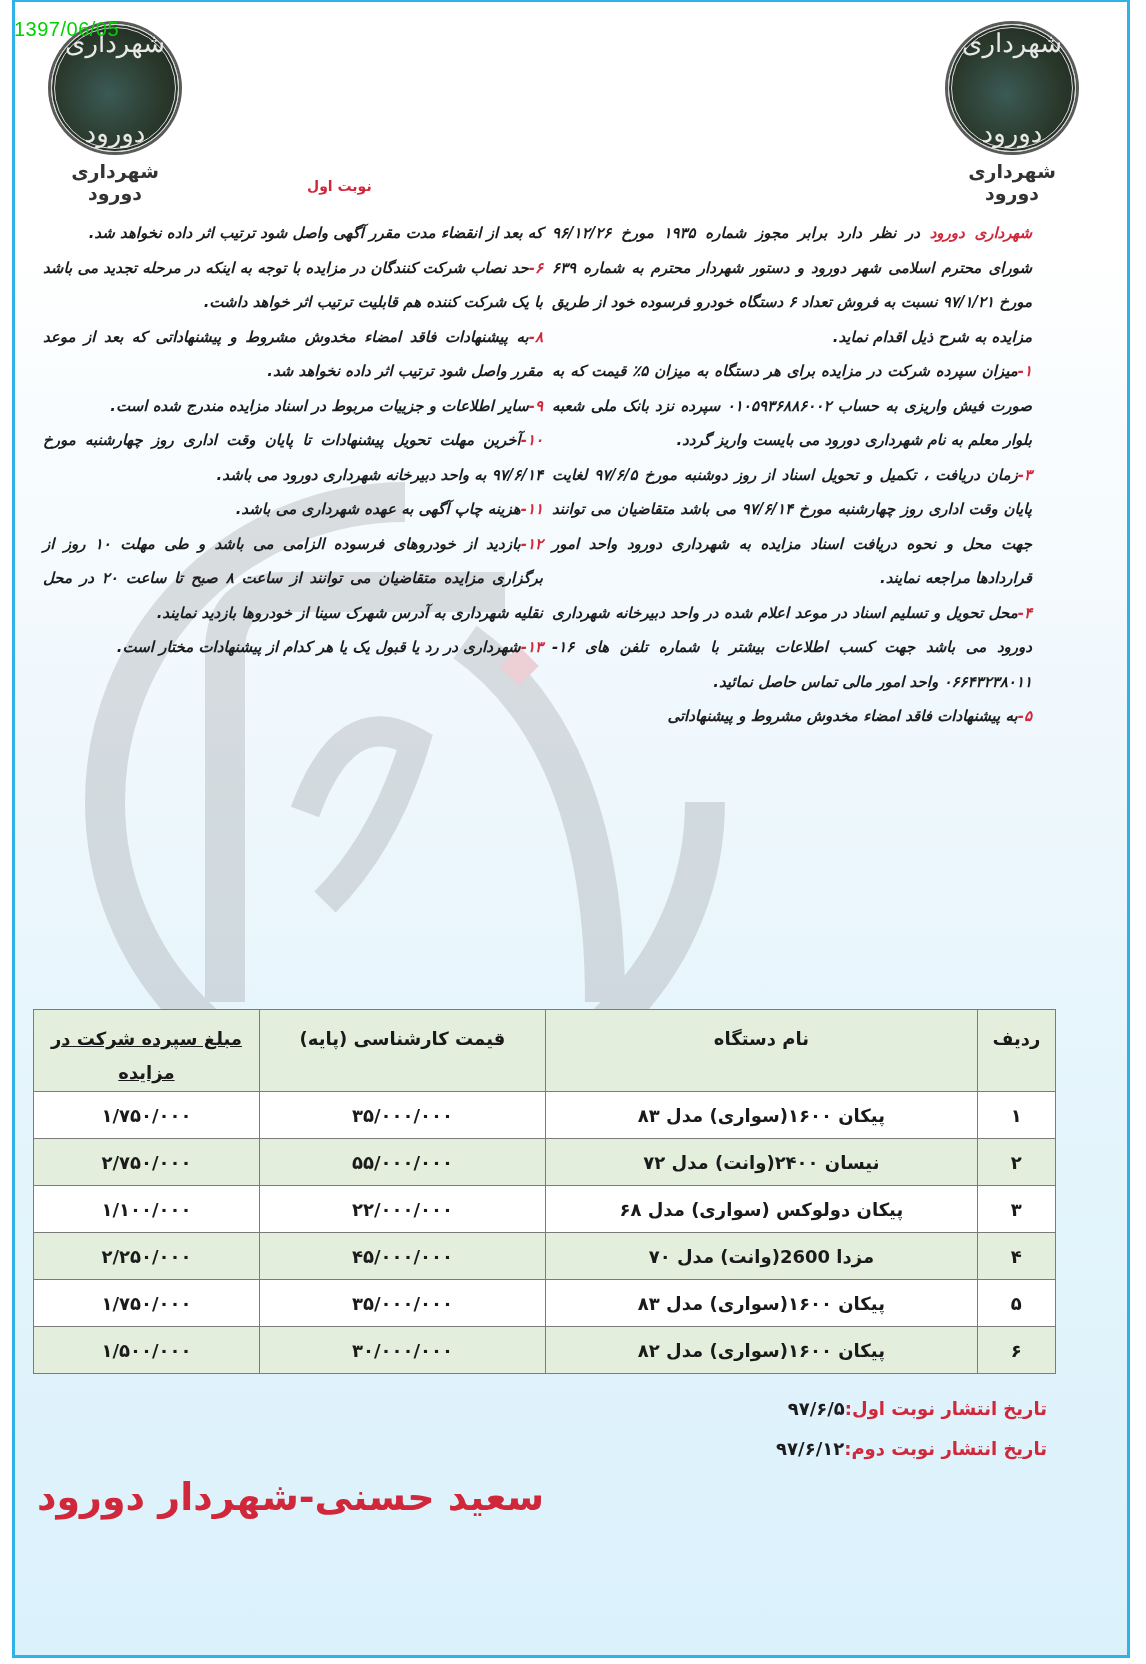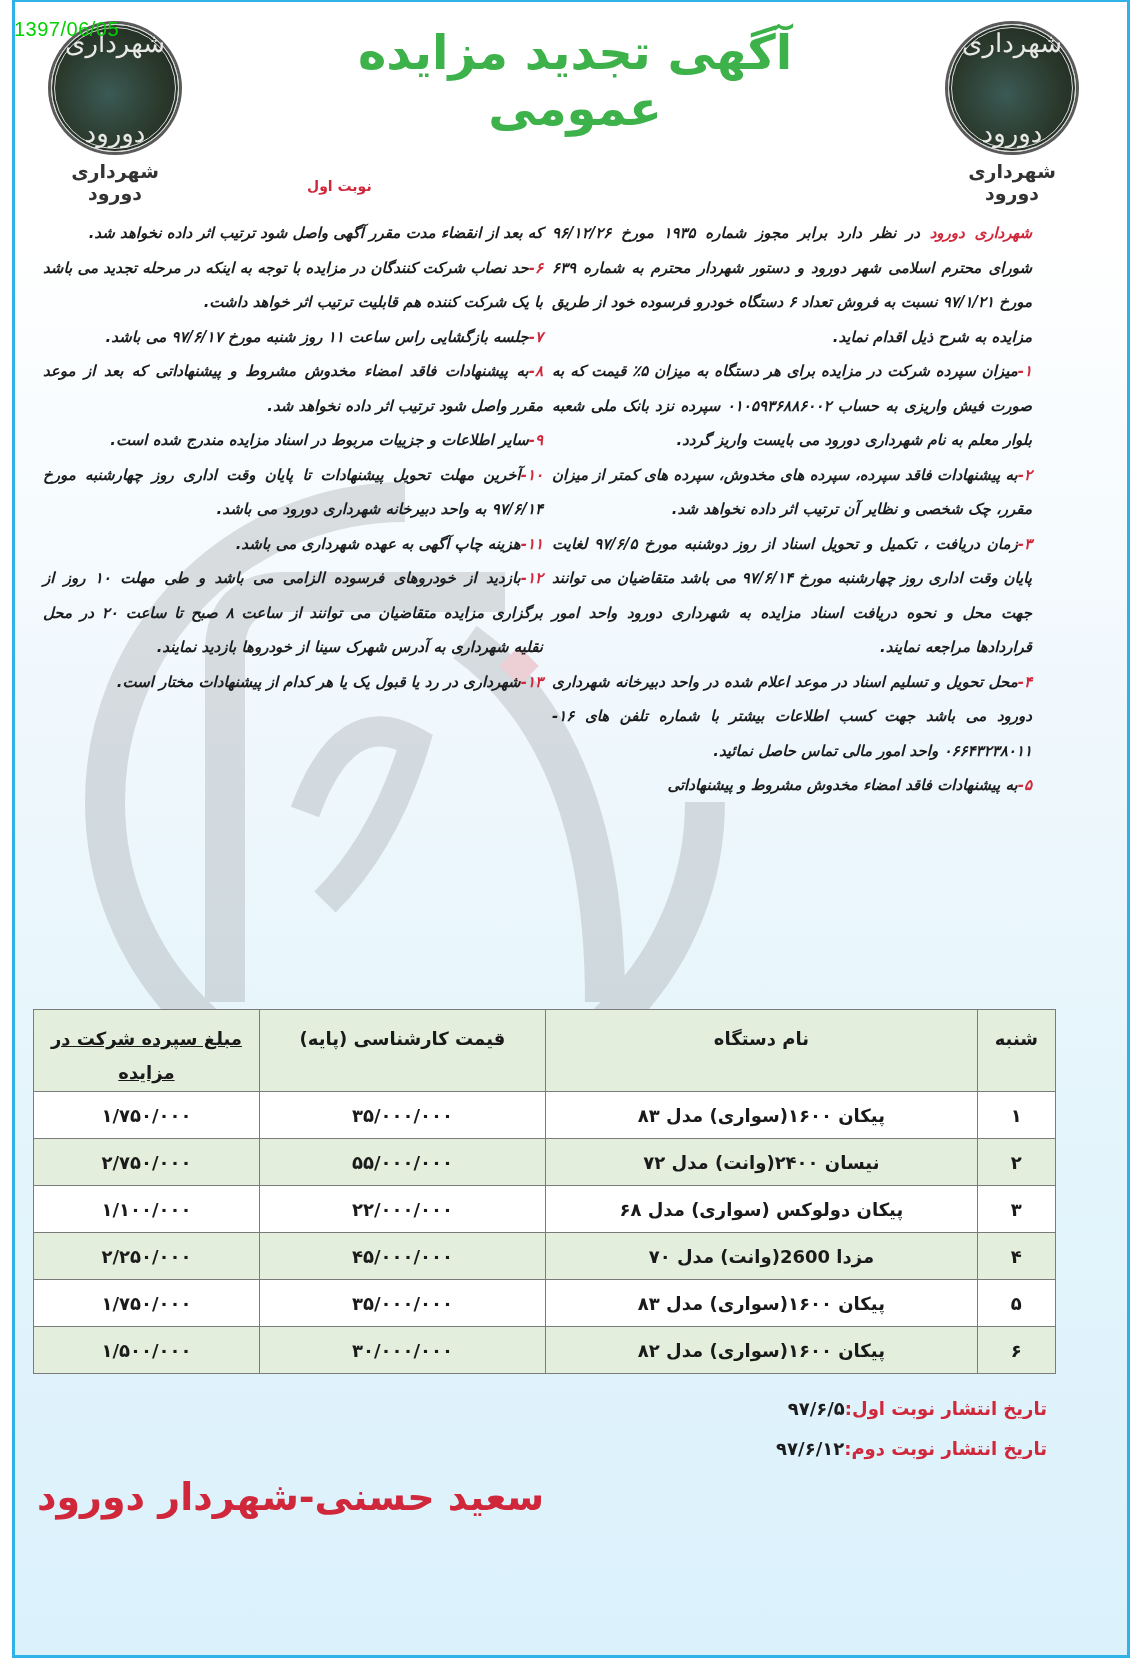--- a/index.html
+++ b/index.html
@@ -85,48 +85,45 @@
   </div>
 
   <div class="logo logo-left">
     <div class="seal">
       <span>شهرداری</span>
       <span>دورود</span>
     </div>
     <div class="caption">شهرداری دورود</div>
   </div>
 
-  <div class="title title1">آگهی تجدید مزایده عمومی</div>
   <div class="round-label">نوبت اول</div>
 
   <div class="col col-right">
     <p><span class="red">شهرداری دورود</span><span> در نظر دارد برابر مجوز شماره ۱۹۳۵ مورخ ۹۶/۱۲/۲۶ شورای محترم اسلامی شهر دورود و دستور شهردار محترم به شماره ۶۳۹ مورخ ۹۷/۱/۲۱ نسبت به فروش تعداد ۶ دستگاه خودرو فرسوده خود از طریق مزایده به شرح ذیل اقدام نماید.</span></p>
     <p><span class="red">۱-</span><span>میزان سپرده شرکت در مزایده برای هر دستگاه به میزان ۵٪ قیمت که به صورت فیش واریزی به حساب ۰۱۰۵۹۳۶۸۸۶۰۰۲ سپرده نزد بانک ملی شعبه بلوار معلم به نام شهرداری دورود می بایست واریز گردد.</span></p>
-    <p><span class="red">۲-</span><span>به پیشنهادات فاقد سپرده، سپرده های مخدوش، سپرده های کمتر از میزان مقرر، چک شخصی و نظایر آن ترتیب اثر داده نخواهد شد.</span></p>
     <p><span class="red">۳-</span><span>زمان دریافت ، تکمیل و تحویل اسناد از روز دوشنبه مورخ ۹۷/۶/۵ لغایت پایان وقت اداری روز چهارشنبه مورخ ۹۷/۶/۱۴ می باشد متقاضیان می توانند جهت محل و نحوه دریافت اسناد مزایده به شهرداری دورود واحد امور قراردادها مراجعه نمایند.</span></p>
     <p><span class="red">۴-</span><span>محل تحویل و تسلیم اسناد در موعد اعلام شده در واحد دبیرخانه شهرداری دورود می باشد جهت کسب اطلاعات بیشتر با شماره تلفن های ۱۶- ۰۶۶۴۳۲۳۸۰۱۱ واحد امور مالی تماس حاصل نمائید.</span></p>
     <p><span class="red">۵-</span><span>به پیشنهادات فاقد امضاء مخدوش مشروط و پیشنهاداتی</span></p>
   </div>
 
   <div class="col col-left">
     <p><span>که بعد از انقضاء مدت مقرر آگهی واصل شود ترتیب اثر داده نخواهد شد.</span></p>
     <p><span class="red">۶-</span><span>حد نصاب شرکت کنندگان در مزایده با توجه به اینکه در مرحله تجدید می باشد با یک شرکت کننده هم قابلیت ترتیب اثر خواهد داشت.</span></p>
-    <p><span class="red">۷-</span><span>جلسه بازگشایی راس ساعت ۱۱ روز شنبه مورخ ۹۷/۶/۱۷ می باشد.</span></p>
     <p><span class="red">۸-</span><span>به پیشنهادات فاقد امضاء مخدوش مشروط و پیشنهاداتی که بعد از موعد مقرر واصل شود ترتیب اثر داده نخواهد شد.</span></p>
     <p><span class="red">۹-</span><span>سایر اطلاعات و جزییات مربوط در اسناد مزایده مندرج شده است.</span></p>
     <p><span class="red">۱۰-</span><span>آخرین مهلت تحویل پیشنهادات تا پایان وقت اداری روز چهارشنبه مورخ ۹۷/۶/۱۴ به واحد دبیرخانه شهرداری دورود می باشد.</span></p>
     <p><span class="red">۱۱-</span><span>هزینه چاپ آگهی به عهده شهرداری می باشد.</span></p>
     <p><span class="red">۱۲-</span><span>بازدید از خودروهای فرسوده الزامی می باشد و طی مهلت ۱۰ روز از برگزاری مزایده متقاضیان می توانند از ساعت ۸ صبح تا ساعت ۲۰ در محل نقلیه شهرداری به آدرس شهرک سینا از خودروها بازدید نمایند.</span></p>
     <p><span class="red">۱۳-</span><span>شهرداری در رد یا قبول یک یا هر کدام از پیشنهادات مختار است.</span></p>
   </div>
 
   <table class="data">
     <thead>
       <tr>
-        <th class="c-row">شنبه</th>
+        <th class="c-row">ردیف</th>
         <th class="c-name">نام دستگاه</th>
         <th class="c-price">قیمت کارشناسی (پایه)</th>
         <th class="c-dep">مبلغ سپرده شرکت در مزایده</th>
       </tr>
     </thead>
     <tbody>
       <tr class="odd">
         <td>۱</td>
         <td>پیکان ۱۶۰۰(سواری) مدل ۸۳</td>
         <td>۳۵/۰۰۰/۰۰۰</td>

